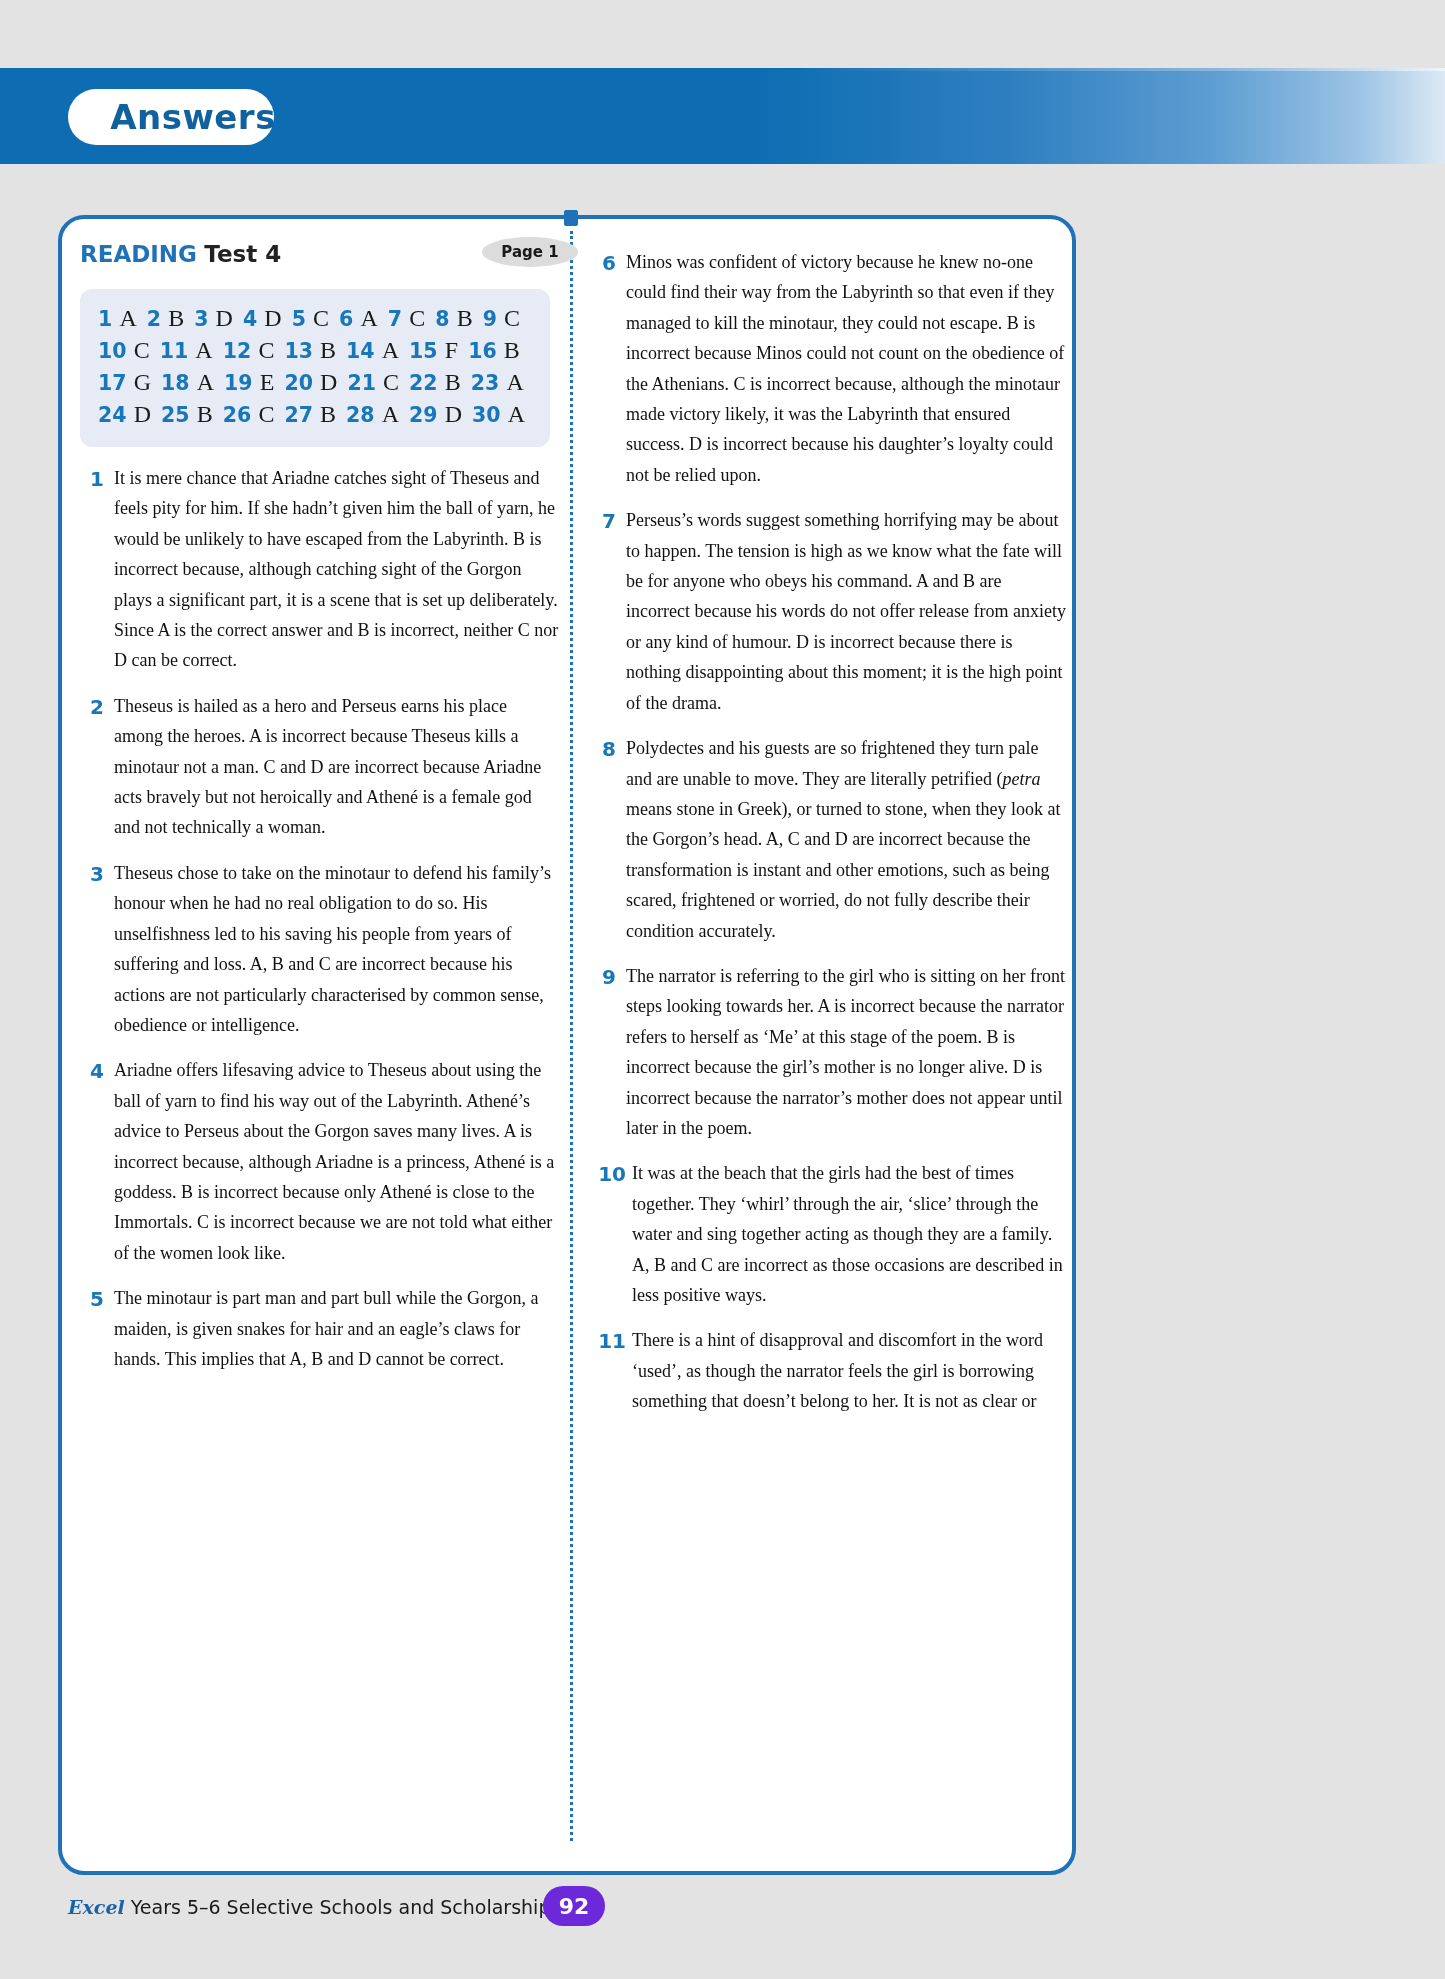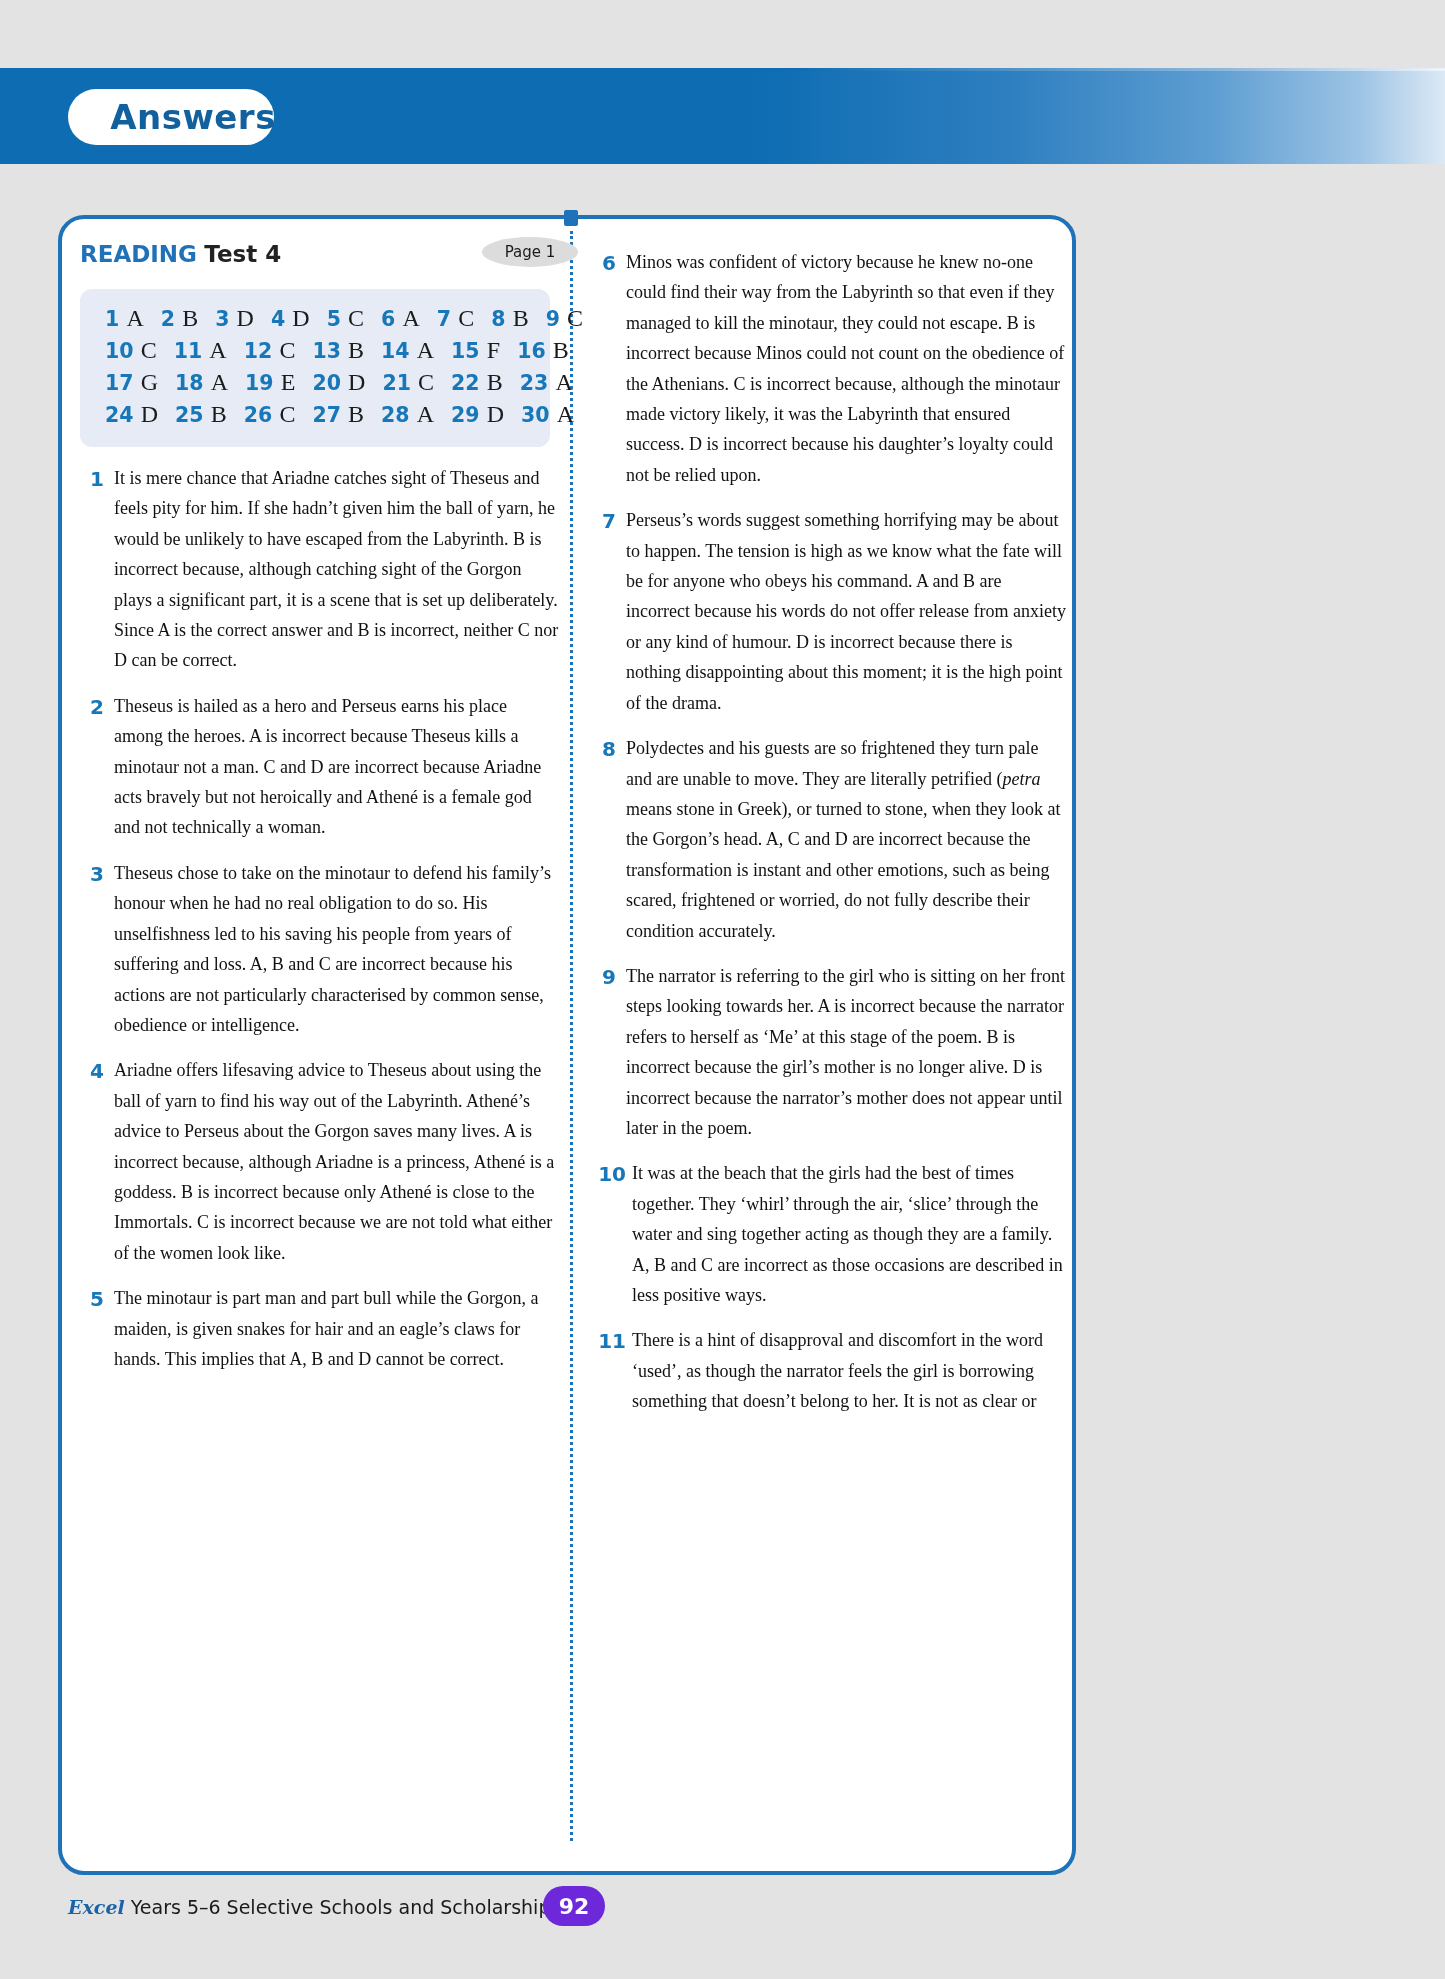--- a/index.html
+++ b/index.html
@@ -120,21 +120,21 @@
     width: 96px;
     height: 30px;
     background: #dcdcdc;
     border-radius: 50%;
     display: flex;
     align-items: center;
     justify-content: center;
     font-family: "DejaVu Sans", sans-serif;
     font-size: 15px;
     color: #1a1a1a;
-    font-weight: normal;
+    font-weight: bold;
   }
 
   
   .key-box {
     margin-top: 14px;
     background: #e6ebf5;
     border-radius: 12px;
     padding: 14px 18px 16px 18px;
     width: 470px;
     box-sizing: border-box;
@@ -150,21 +150,21 @@
     color: #1877b8;
     font-family: "DejaVu Sans", sans-serif;
     font-weight: bold;
     font-size: 20.5px;
   }
   .key-row .ans {
     color: #1b1b1b;
     font-family: "Liberation Serif", serif;
     font-size: 24px;
   }
-  .key-cell { margin-right: 10px; margin-left: 7px; }
+  .key-cell { margin-right: 10px; }
 
   
   .items { margin-top: 16px; }
   .item {
     display: flex;
     margin-bottom: 15px;
   }
   .item-num {
     color: #1877b8;
     font-family: "DejaVu Sans", sans-serif;

